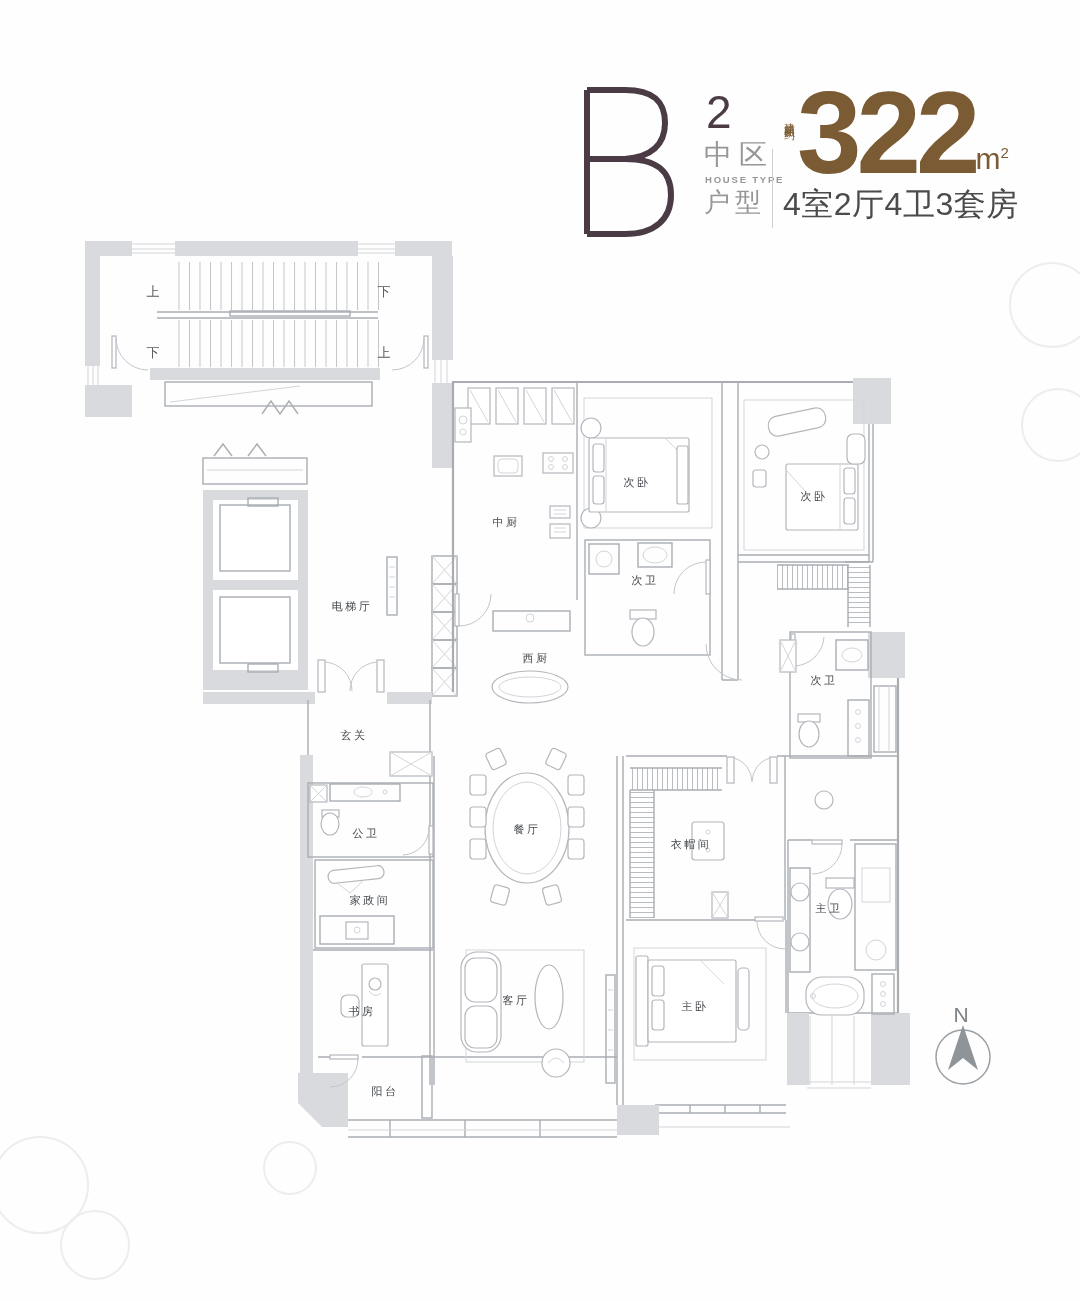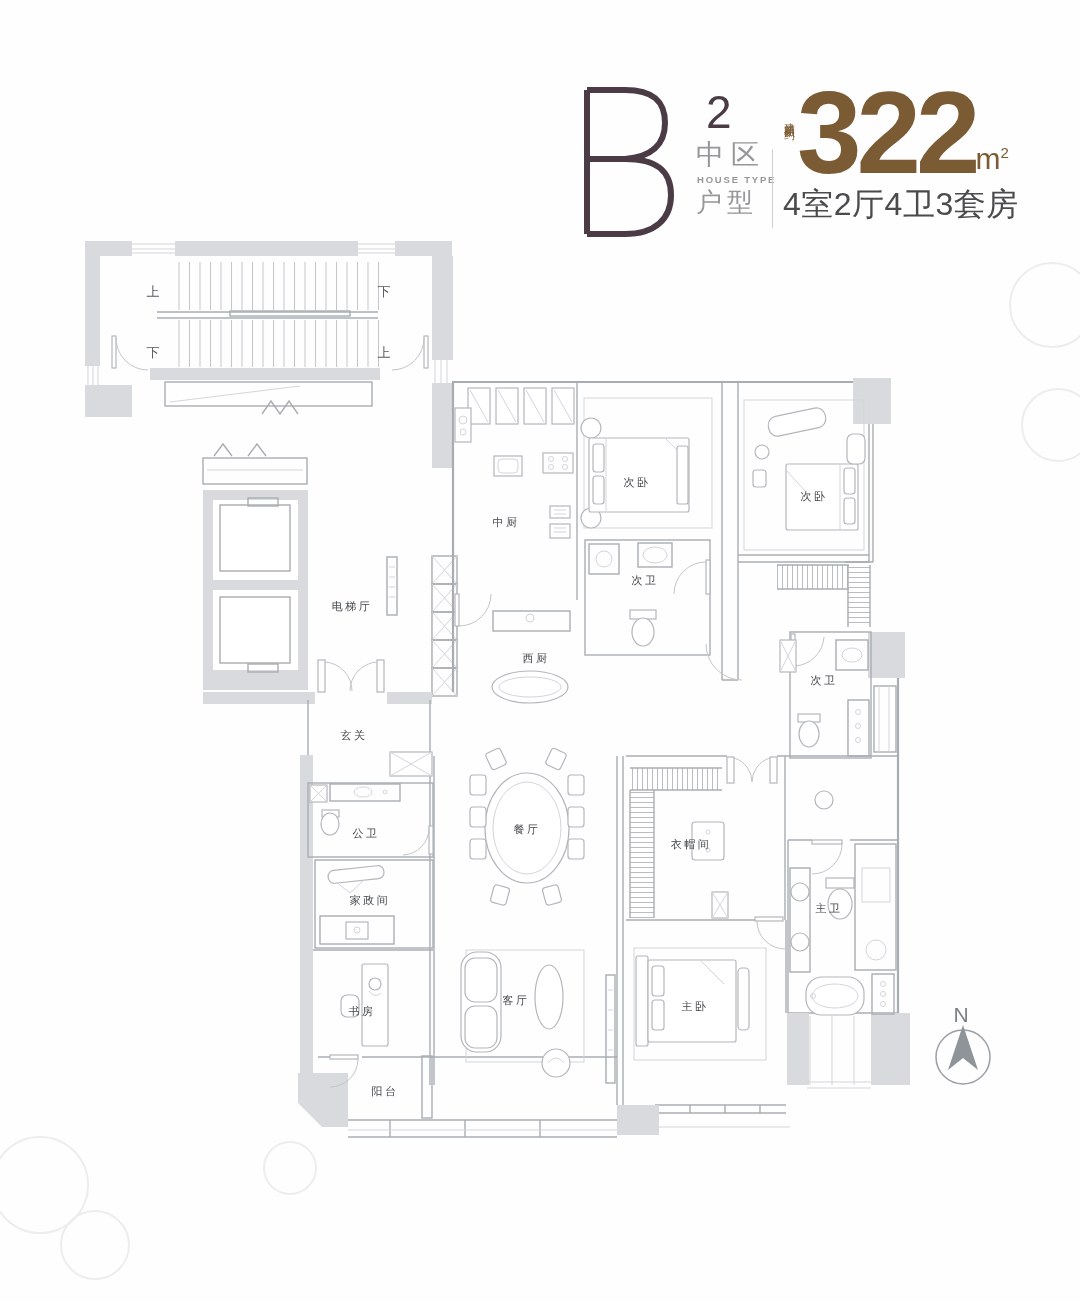--- a/index.html
+++ b/index.html
@@ -3,21 +3,21 @@
 <meta charset="utf-8">
 <style>
   html,body{margin:0;padding:0;background:#ffffff;}
   body{font-family:"Liberation Sans","DejaVu Sans",sans-serif;}
   .stage{position:relative;width:1080px;height:1301px;background:#fefefe;overflow:hidden;}
 
   
   .header{position:absolute;left:580px;top:85px;width:470px;height:175px;}
   .b-letter{position:absolute;left:0;top:2px;}
   .b-sup{position:absolute;left:126px;top:4px;font-size:46px;font-weight:300;color:var(--c-letter,#4a3b45);line-height:1;}
-  .zone{position:absolute;left:116px;top:56px;color:var(--c-gray,#97979a);}
+  .zone{position:absolute;left:124px;top:56px;color:var(--c-gray,#97979a);}
   .zone-cn{font-size:28px;letter-spacing:7px;line-height:1;}
   .zone-en{font-size:9.5px;letter-spacing:1.8px;margin:5px 0 4px 1px;font-weight:bold;}
   .type-cn{font-size:26px;letter-spacing:5px;line-height:1;}
   .divider{position:absolute;left:192px;top:64px;width:1px;height:79px;background:#cfcfd2;}
   .area-col{position:absolute;left:203px;top:-3px;}
   .area-row{display:flex;align-items:flex-start;}
   .area-note{writing-mode:vertical-rl;text-orientation:upright;font-size:10.5px;letter-spacing:2px;color:var(--c-area,#7b5b33);height:76px;margin-top:32px;}
   .area-val{font-size:116px;line-height:0.88;letter-spacing:-5px;font-weight:600;color:var(--c-area,#7b5b33);}
   .area-unit{align-self:flex-end;padding-bottom:14px;font-size:30px;color:var(--c-area,#7b5b33);}
   .area-unit sup{font-size:15px;}

